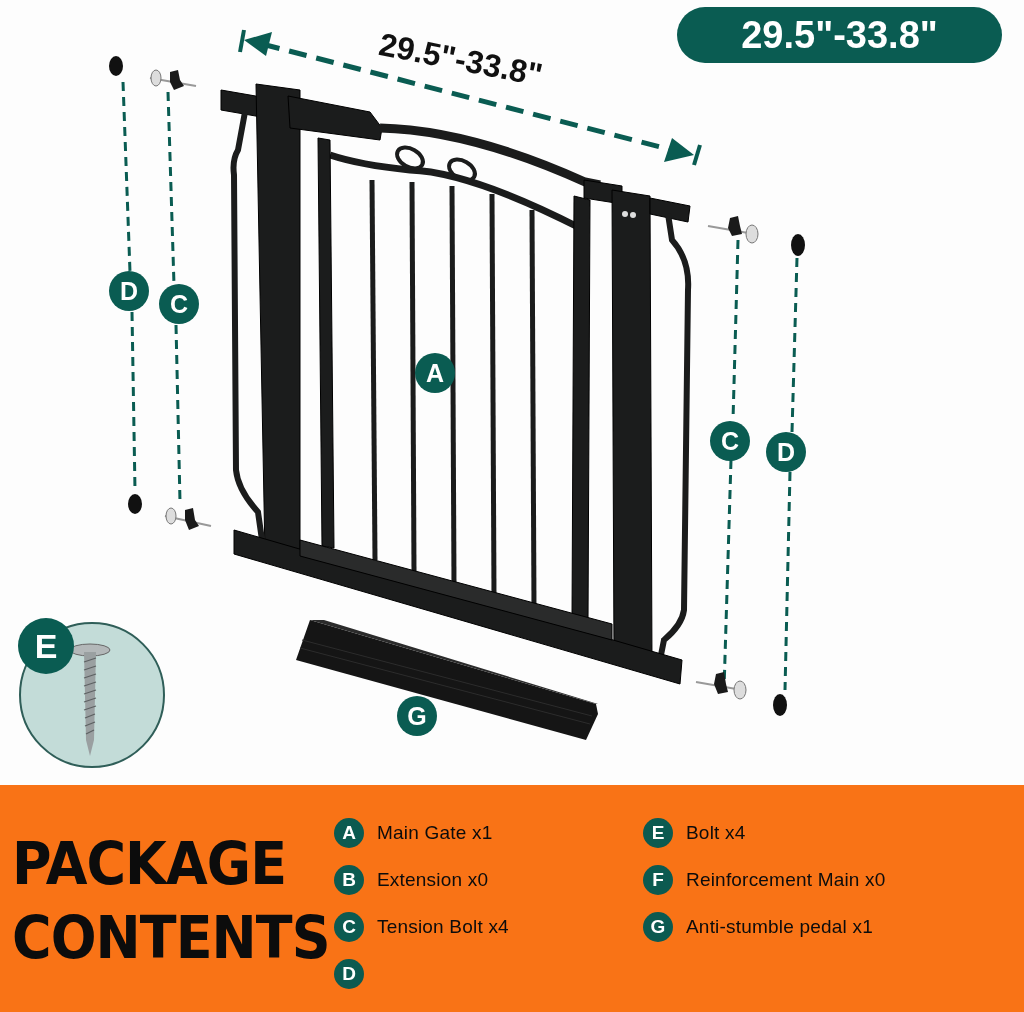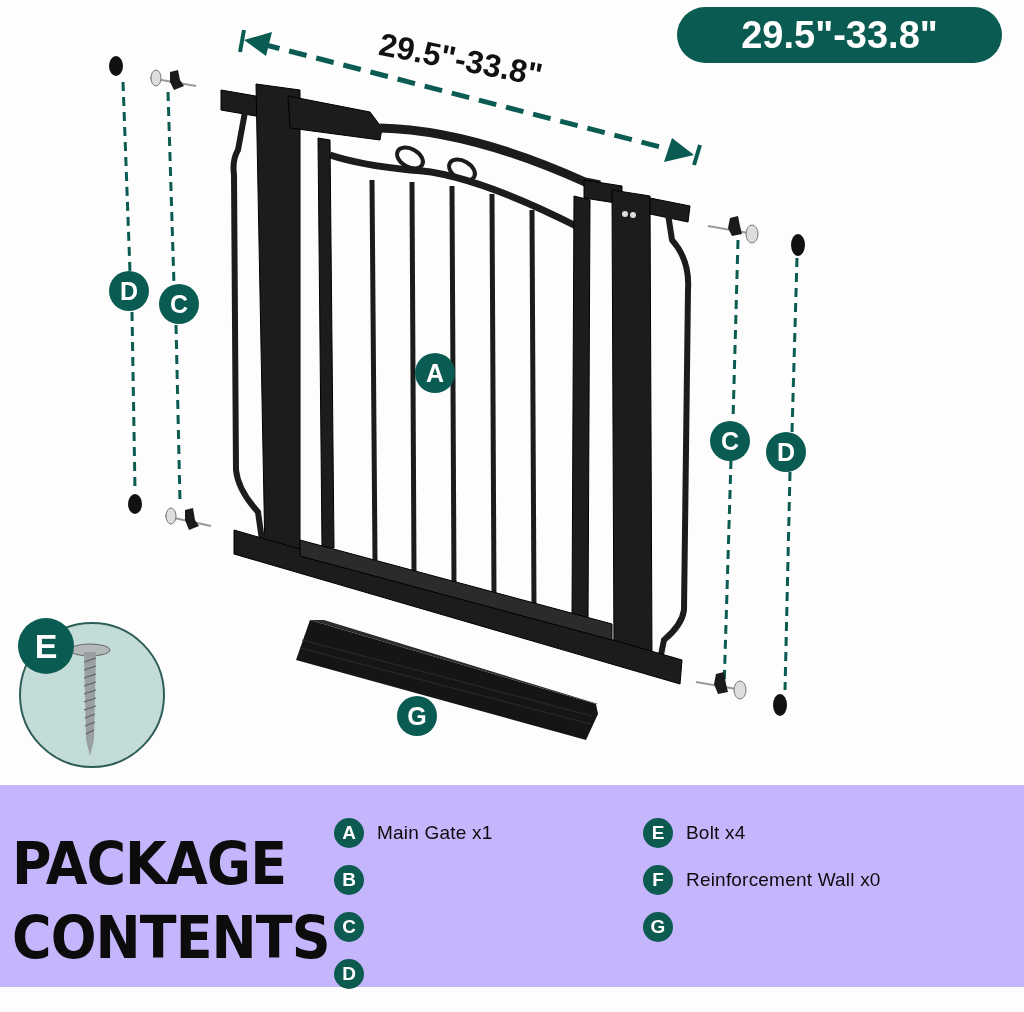--- a/index.html
+++ b/index.html
@@ -33,22 +33,22 @@
     position: absolute; left: 19px; top: 622px; width: 146px; height: 146px;
     border-radius: 50%; background: #c3dcd8; border: 2px solid #2f5e58;
   }
   .screw-badge {
     position: absolute; left: 18px; top: 618px; width: 56px; height: 56px; border-radius: 50%;
     background: #0a5c52; color: #fff; font-weight: bold; font-size: 34px;
     display: flex; align-items: center; justify-content: center;
   }
 
   .contents-panel {
-    position: absolute; left: 0; top: 785px; width: 1024px; height: 202px;
-    background: #c4b5fd;
+    position: absolute; left: 0; top: 785px; width: 1024px; height: 227px;
+    background: #f97316;
   }
   .contents-title {
     position: absolute; left: 12px; top: 42px;
     font-family: "DejaVu Sans", sans-serif; font-weight: bold;
     font-size: 58px; line-height: 74px; color: #0c0c0c; letter-spacing: -1px;
     transform: scaleX(0.93); transform-origin: left top;
   }
   .contents-title span { display: block; }
 
   .item-col { position: absolute; top: 24px; }
@@ -226,35 +226,38 @@
     <span>CONTENTS</span>
   </div>
 
   <div class="item-col col-1">
     <div class="item">
       <span class="dot">A</span>
       <span class="label">Main Gate x1</span>
     </div>
     <div class="item">
       <span class="dot">B</span>
+      <span class="label">Extension x0</span>
     </div>
     <div class="item">
       <span class="dot">C</span>
+      <span class="label">Tension Bolt x4</span>
     </div>
     <div class="item">
       <span class="dot">D</span>
     </div>
   </div>
 
   <div class="item-col col-2">
     <div class="item">
       <span class="dot">E</span>
       <span class="label">Bolt x4</span>
     </div>
     <div class="item">
       <span class="dot">F</span>
-      <span class="label">Reinforcement Wall x0</span>
+      <span class="label">Reinforcement Main x0</span>
     </div>
     <div class="item">
       <span class="dot">G</span>
+      <span class="label">Anti-stumble pedal x1</span>
     </div>
   </div>
 </div>
 
 </body></html>

